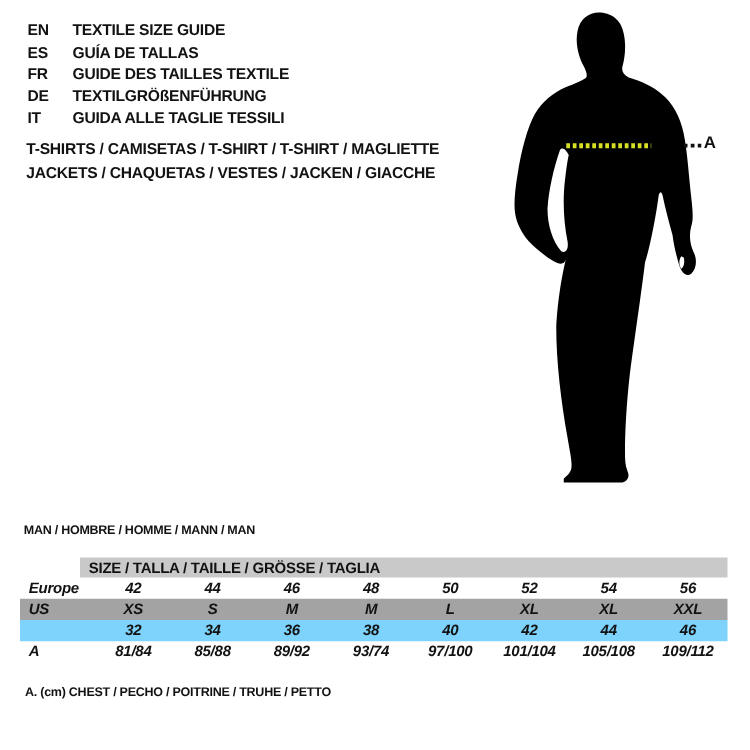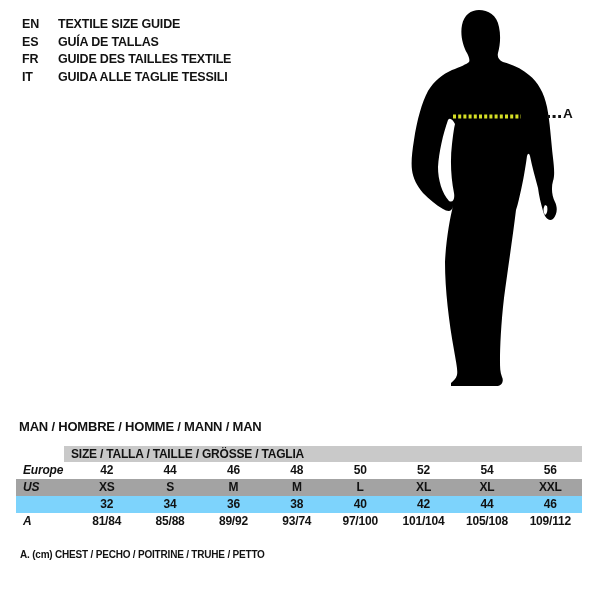--- a/index.html
+++ b/index.html
@@ -11,27 +11,27 @@
   
   .langs{position:absolute;left:22px;top:16px;}
   .lang-row{display:flex;height:17.5px;line-height:17.5px;font-size:12.5px;}
   .lang-code{width:36px;}
   
   .cats{position:absolute;left:21px;top:110px;font-size:12.5px;line-height:18.5px;}
   
   .figure-svg{position:absolute;left:0;top:0;}
   .a-label{position:absolute;left:563px;top:106px;font-size:13.5px;}
   
-  .man-title{position:absolute;left:19px;top:419px;font-size:13px;}
+  .man-title{position:absolute;left:19px;top:419px;font-size:10px;}
   
   .size-table{position:absolute;left:16px;top:446px;width:566px;font-size:12px;}
   .st-header{height:16px;line-height:16.5px;padding-left:7px;margin-left:48px;}
   .st-row{display:flex;height:17px;line-height:17px;}
   .st-label{width:52px;padding-left:7px;font-style:italic;}
-  .st-cell{flex:1;text-align:center;}
+  .st-cell{flex:1;text-align:center;font-style:italic;}
   
   .footnote{position:absolute;left:20px;top:549px;font-size:10px;}
 </style>
 </head>
 <body>
 
 <div class="canvas">
 
   <div class="langs">
     <div class="lang-row">
@@ -40,25 +40,33 @@
     </div>
     <div class="lang-row">
       <span class="lang-code">ES</span>
       <span>GUÍA DE TALLAS</span>
     </div>
     <div class="lang-row">
       <span class="lang-code">FR</span>
       <span>GUIDE DES TAILLES TEXTILE</span>
     </div>
     <div class="lang-row">
+      <span class="lang-code">DE</span>
+      <span>TEXTILGRÖßENFÜHRUNG</span>
+    </div>
+    <div class="lang-row">
       <span class="lang-code">IT</span>
       <span>GUIDA ALLE TAGLIE TESSILI</span>
     </div>
   </div>
 
+  <div class="cats">
+    <div>T-SHIRTS / CAMISETAS / T-SHIRT / T-SHIRT / MAGLIETTE</div>
+    <div>JACKETS / CHAQUETAS / VESTES / JACKEN / GIACCHE</div>
+  </div>
 
   <svg class="figure-svg" width="600" height="600" viewBox="0 0 600 600" aria-hidden="true">
     <path fill="#000" fill-rule="evenodd" d="
       M 479 10
       C 471 10 464 15 462 25
       C 460 35 463 46 467 53
       C 469 57 470 60 469 62
       C 467 64 460 67 452 70
       C 443 74 434 81 428 91
       C 422 102 417 120 414 140

